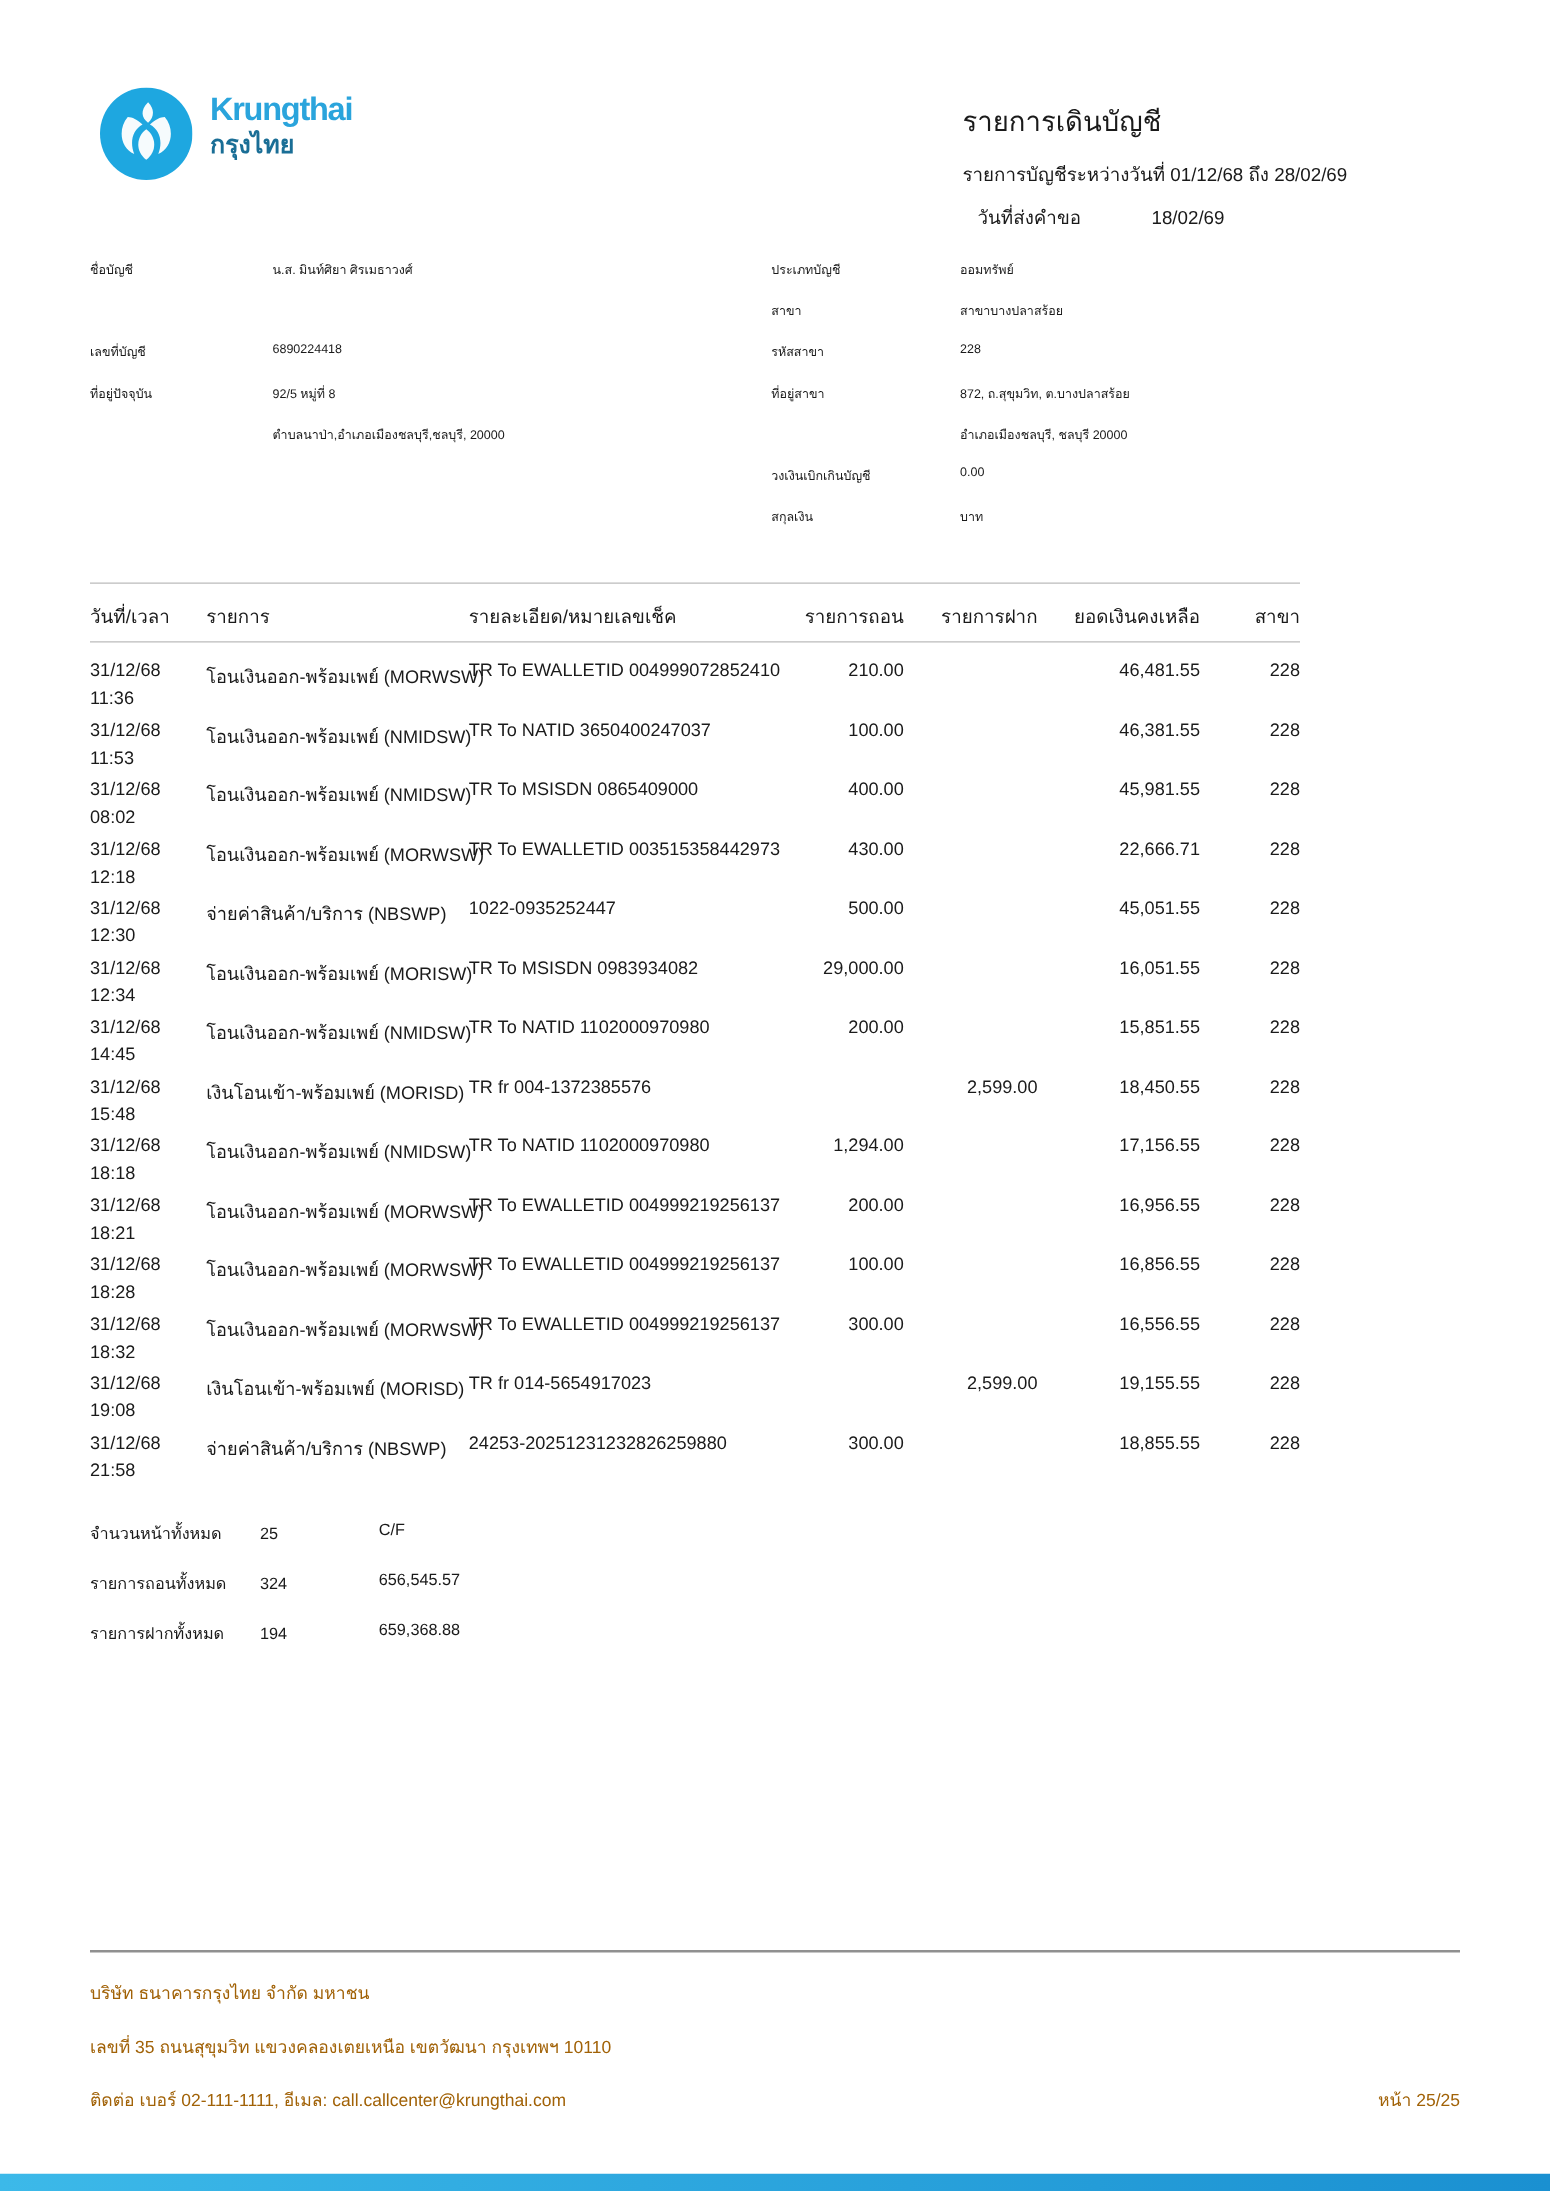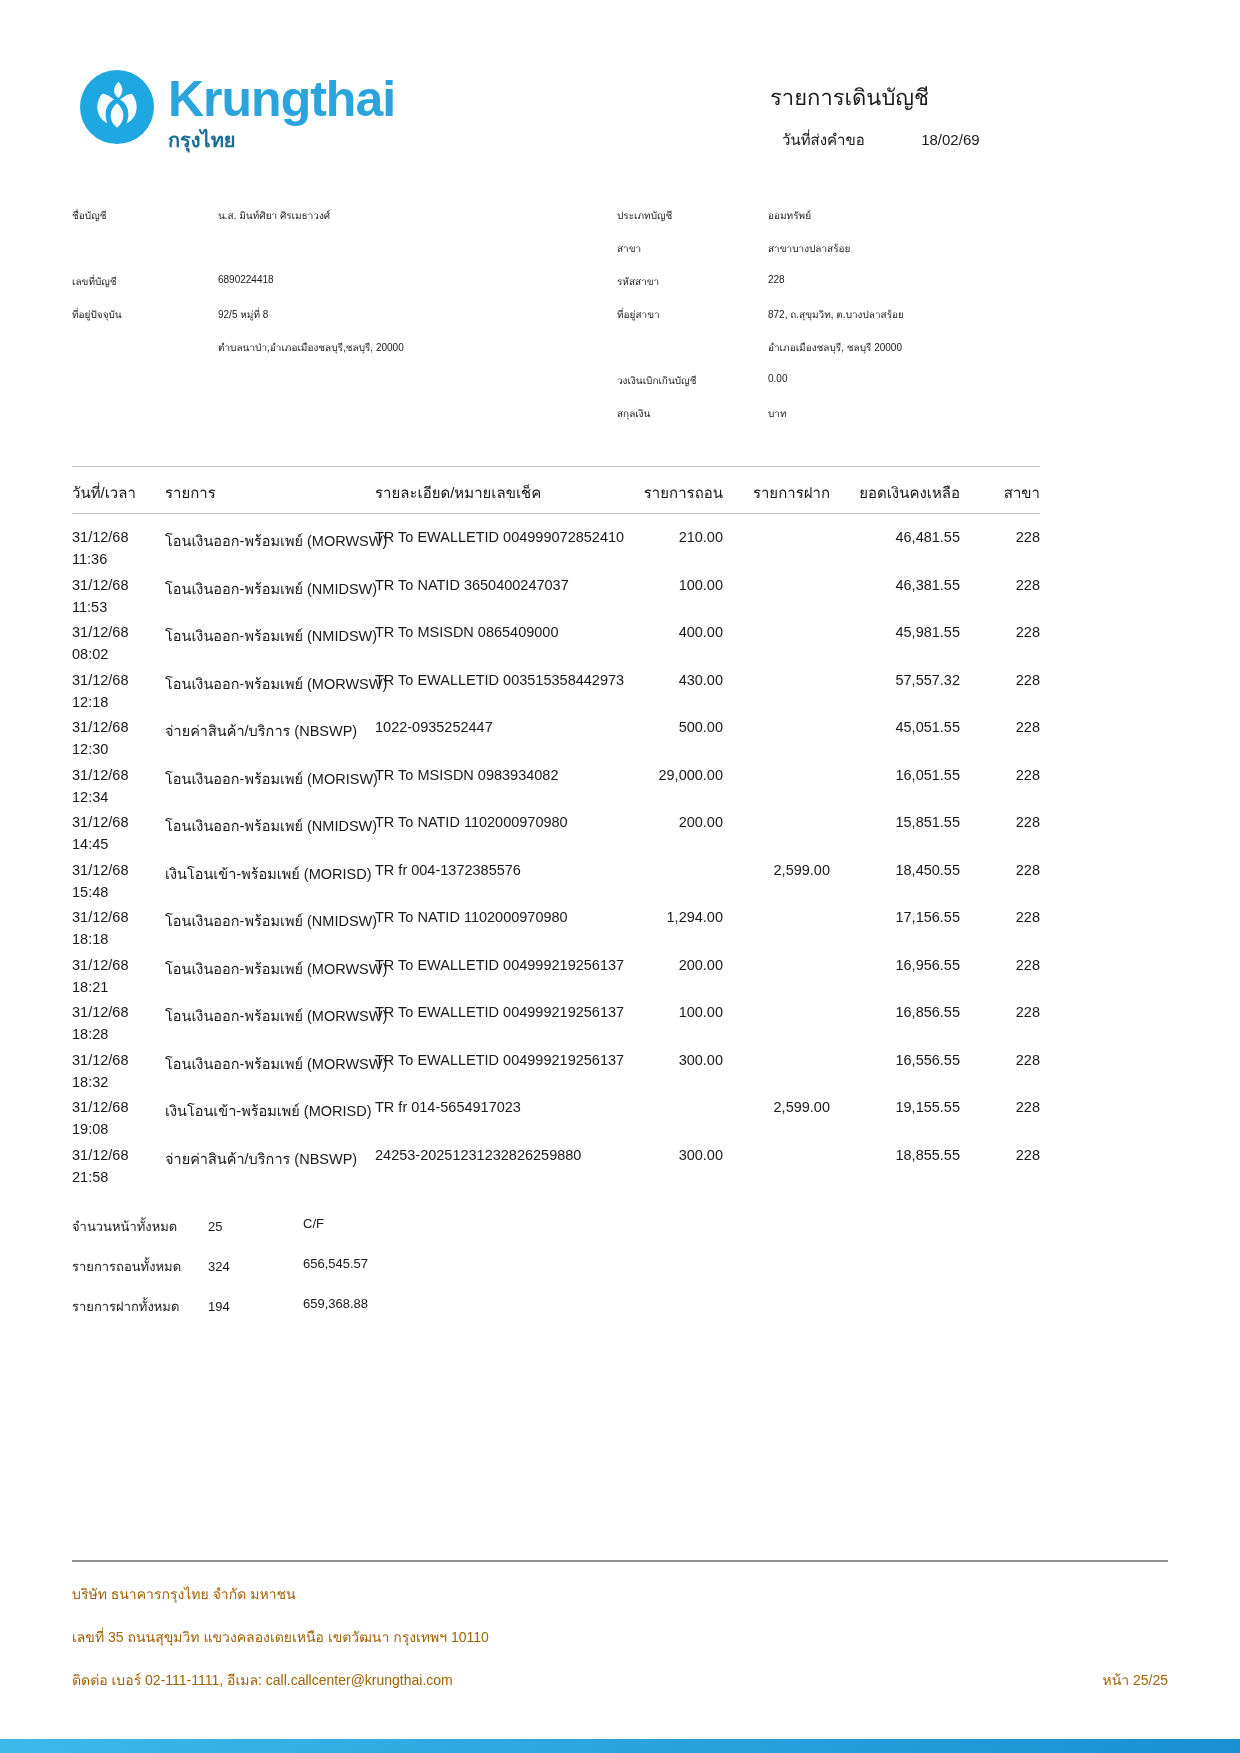--- a/index.html
+++ b/index.html
@@ -3,21 +3,21 @@
 <meta charset="utf-8">
 <style>
   html,body{margin:0;padding:0;background:#ffffff;}
   body{font-family:"Liberation Sans","DejaVu Sans",sans-serif;color:#1a1a1a;}
   .page{position:relative;width:1240px;height:1753px;background:#fff;overflow:hidden;}
 
   
   .logo{position:absolute;left:80px;top:70px;display:flex;align-items:flex-start;}
   .logo svg{width:74px;height:74px;display:block;}
   .wordmark{margin-left:14px;padding-top:4px;}
-  .wm-en{font-size:50px;font-weight:bold;letter-spacing:-1px;line-height:1;}
+  .wm-en{font-size:26px;font-weight:bold;letter-spacing:-1px;line-height:1;}
   .wm-th{font-size:20px;font-weight:bold;line-height:1.1;margin-top:5px;}
 
   
   .header-right{position:absolute;left:770px;top:80px;width:400px;}
   .hr-title{font-size:22px;margin-bottom:13px;}
   .hr-line{font-size:15px;margin-bottom:10px;white-space:nowrap;}
   .hr-line .lbl{display:inline-block;}
   .hr-req .lbl{width:135px;margin-left:12px;}
 
   
@@ -77,20 +77,24 @@
       </g>
     </svg>
     <div class="wordmark">
       <div class="wm-en" style="color: rgb(42, 164, 220);">Krungthai</div>
       <div class="wm-th" style="color: rgb(26, 110, 150);">กรุงไทย</div>
     </div>
   </div>
 
   <div class="header-right">
     <div class="hr-title">รายการเดินบัญชี</div>
+    <div class="hr-line">
+      <span class="lbl">รายการบัญชีระหว่างวันที่</span>
+      <span class="val">01/12/68 ถึง 28/02/69</span>
+    </div>
     <div class="hr-line hr-req">
       <span class="lbl">วันที่ส่งคำขอ</span>
       <span class="val">18/02/69</span>
     </div>
   </div>
 
   <div class="acct acct-left" id="acct-left">
       <div class="acct-row">
         <span class="lbl">ชื่อบัญชี</span>
         <span class="val">น.ส. มินท์ศิยา ศิรเมธาวงศ์</span>
@@ -184,21 +188,21 @@
           <span class="cell l1 c-bal">45,981.55</span>
           <span class="cell l1 c-br">228</span>
         </div>
         <div class="trow">
           <span class="cell l1 c-date">31/12/68</span>
           <span class="cell time c-date">12:18</span>
           <span class="cell l1 c-desc">โอนเงินออก-พร้อมเพย์ (MORWSW)</span>
           <span class="cell l1 c-detail">TR To EWALLETID 003515358442973</span>
           <span class="cell l1 c-wd">430.00</span>
           <span class="cell l1 c-dp"></span>
-          <span class="cell l1 c-bal">57,557.32</span>
+          <span class="cell l1 c-bal">22,666.71</span>
           <span class="cell l1 c-br">228</span>
         </div>
         <div class="trow">
           <span class="cell l1 c-date">31/12/68</span>
           <span class="cell time c-date">12:30</span>
           <span class="cell l1 c-desc">จ่ายค่าสินค้า/บริการ (NBSWP)</span>
           <span class="cell l1 c-detail">1022-0935252447</span>
           <span class="cell l1 c-wd">500.00</span>
           <span class="cell l1 c-dp"></span>
           <span class="cell l1 c-bal">45,051.55</span>

